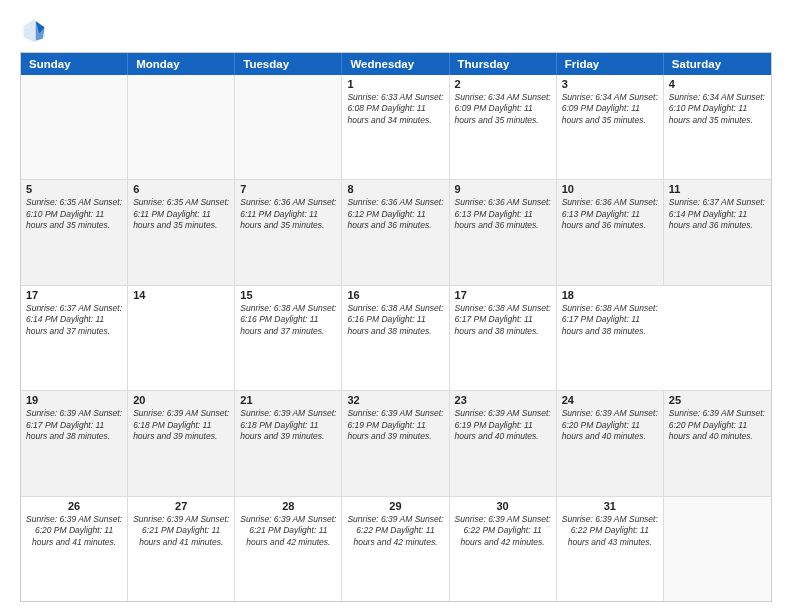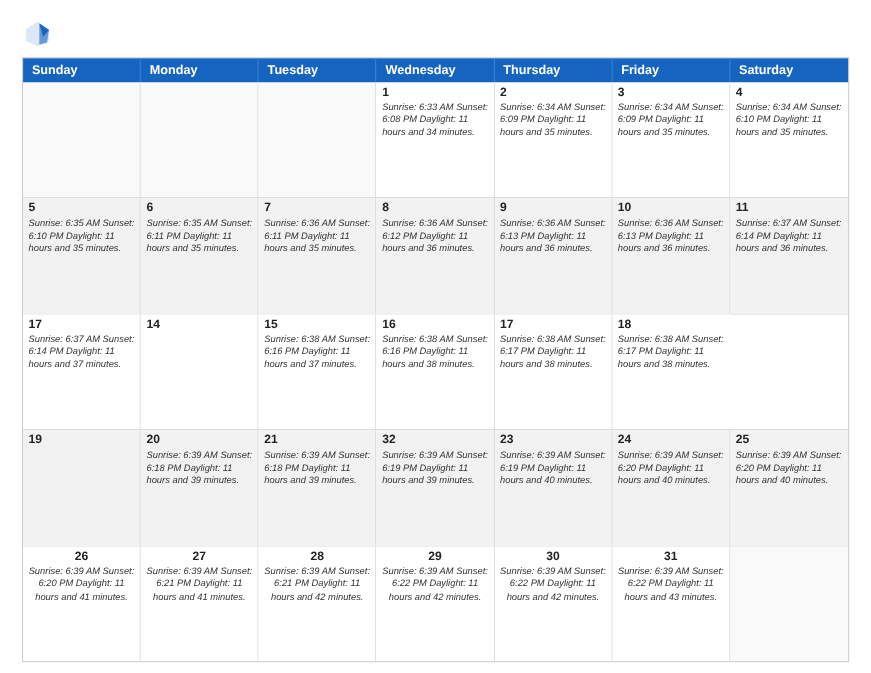--- a/index.html
+++ b/index.html
@@ -244,20 +244,23 @@
           <div class="cal-cell">
             <div class="day-num">18</div>
             <div class="day-info">Sunrise: 6:38 AM
 Sunset: 6:17 PM
 Daylight: 11 hours and 38 minutes.</div>
           </div>
         </div>
         <div class="cal-row">
           <div class="cal-cell shade">
             <div class="day-num">19</div>
+            <div class="day-info">Sunrise: 6:39 AM
+Sunset: 6:17 PM
+Daylight: 11 hours and 38 minutes.</div>
           </div>
           <div class="cal-cell shade">
             <div class="day-num">20</div>
             <div class="day-info">Sunrise: 6:39 AM
 Sunset: 6:18 PM
 Daylight: 11 hours and 39 minutes.</div>
           </div>
           <div class="cal-cell shade">
             <div class="day-num">21</div>
             <div class="day-info">Sunrise: 6:39 AM

